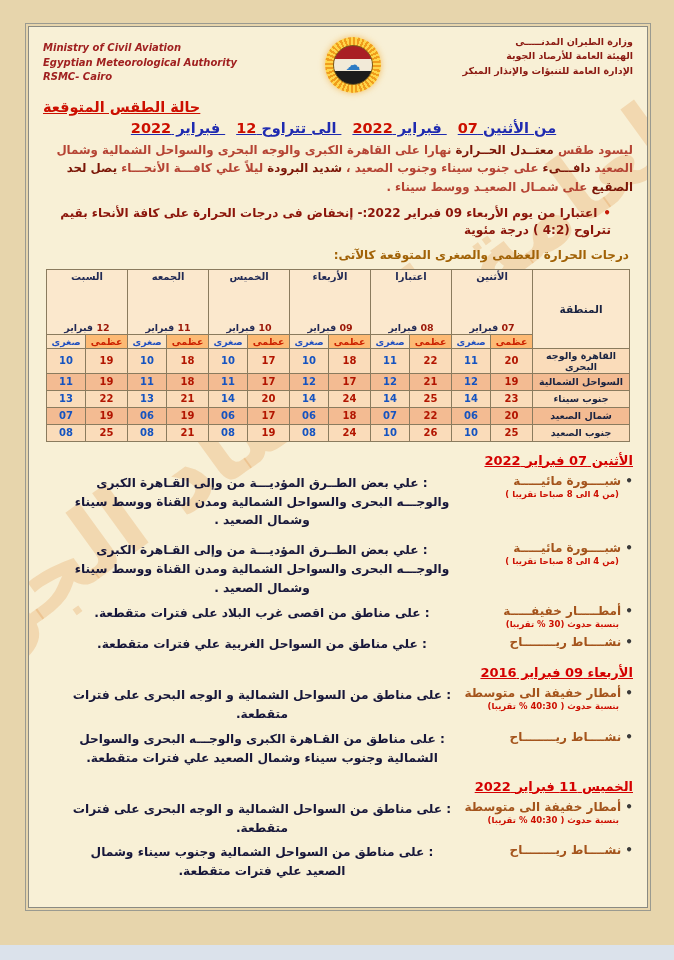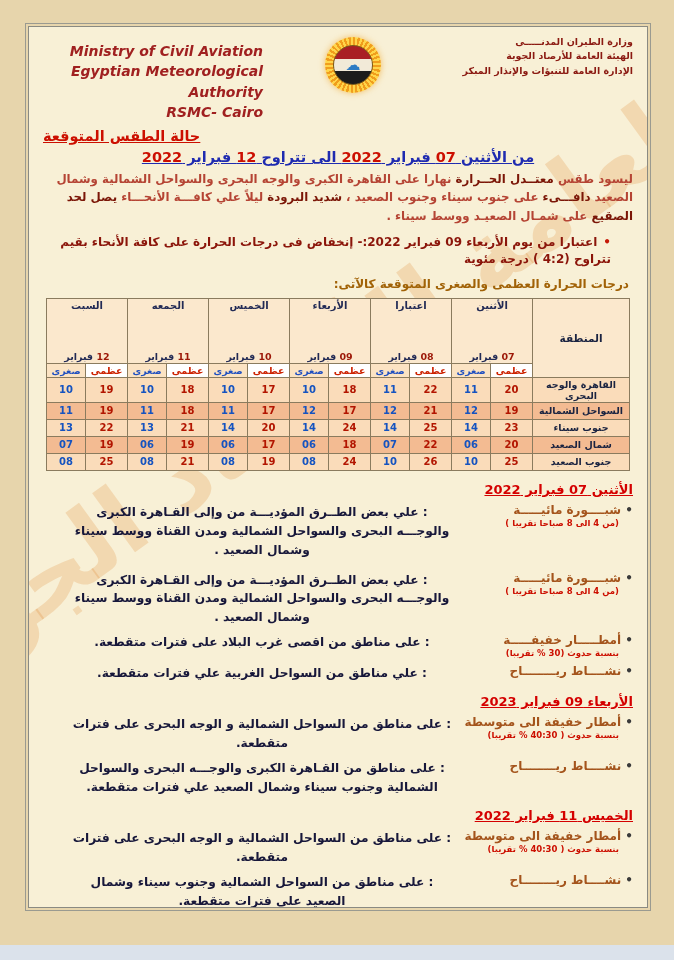--- a/index.html
+++ b/index.html
@@ -15,47 +15,47 @@
     box-sizing:border-box;padding:8px 14px 6px 14px;direction:rtl;overflow:hidden;
   }
   .watermark{
     position:absolute;top:600px;left:-130px;transform:rotate(-36deg);transform-origin:left center;
     font-size:96px;font-weight:bold;color:rgba(219,122,27,0.20);white-space:nowrap;pointer-events:none;z-index:0;
   }
   .content{position:relative;z-index:1;}
   
   .hdr{display:flex;justify-content:space-between;align-items:flex-start;gap:32px;}
   .hdr-ar{text-align:right;color:#8b1a12;font-size:9.5px;font-weight:bold;line-height:1.5;width:190px;}
-  .hdr-en{direction:ltr;text-align:right;color:#a02020;font-size:14px;font-weight:bold;font-style:italic;line-height:1.45;width:220px;padding-top:6px;}
+  .hdr-en{direction:ltr;text-align:left;color:#a02020;font-size:10px;font-weight:bold;font-style:italic;line-height:1.45;width:220px;padding-top:6px;}
   .logo{width:56px;height:56px;border-radius:50%;margin-top:2px;
     background:repeating-conic-gradient(#f09d1c 0deg 5deg,#ffd54a 5deg 10deg);
     display:flex;align-items:center;justify-content:center;box-shadow:0 0 6px rgba(240,160,30,.6);}
   .logo-inner{width:38px;height:38px;border-radius:50%;overflow:hidden;border:1px solid #7a5a1a;
     background:linear-gradient(#a91f24 0 34%,#f2ead8 34% 66%,#1c1c1c 66% 100%);
     display:flex;align-items:center;justify-content:center;}
   .logo-cloud{color:#2d7bc4;font-size:15px;line-height:1;}
   
   .title{ text-align:left;color:#cc0f00;font-size:14.5px;font-weight:bold;text-decoration:underline;margin-top:6px;}
   .subtitle{text-align:center;color:#1f2bb0;font-size:14.5px;font-weight:bold;text-decoration:underline;margin-top:5px;}
-  .subtitle .red-num{color:#cc0f00;}
+  .subtitle .red-num{color:#cc0f00;margin-left:11px;}
   
   .main-bullet{color:#8b150a;font-size:12px;font-weight:bold;margin:9px 22px 0 0;line-height:1.45;}
   .mdot{color:#c61a09;margin-left:6px;}
   .intro{color:#b54434;font-size:11.8px;font-weight:bold;line-height:1.55;margin-top:5px;text-align:right;}
   .intro .hl{color:#7b1607;}
   .tbl-intro{color:#a16207;font-size:12px;font-weight:bold;margin:8px 4px 0 0;}
   
   table.wx{border-collapse:collapse;width:99%;margin:7px auto 0 auto;font-size:10px;font-weight:bold;}
   table.wx th,table.wx td{border:1px solid #8a7b5e;text-align:center;padding:1px 2px;}
   .region-head{background:#fbe8cd;color:#1a2341;font-size:10.5px;width:92px;}
   .day-head{background:#fbe8cd;color:#222a55;}
   .day-name{font-size:10px;}
   .day-date{font-size:9.5px;margin-top:40px;}
   .date-num{color:#9c1808;}
-  .max-lab{background:#ffffff;color:#cc2200;font-size:9.5px;}
+  .max-lab{background:#fdba74;color:#cc2200;font-size:9.5px;}
   .min-lab{background:#fbe3c3;color:#1f4fc0;font-size:9.5px;}
   .row-a td{background:#fadcba;height:14px;}
   .row-b td{background:#f3bb92;height:14px;}
   td.region{color:#1a2341;font-size:9.5px;text-align:right;padding-right:4px;}
   td.tmax{color:#b21500;}
   td.tmin{color:#1553c0;}
   
   .section{margin-top:11px;}
   .sec-head{color:#d40000;font-size:13px;font-weight:bold;text-decoration:underline;text-align:right;margin-bottom:5px;}
   .item{display:flex;align-items:flex-start;margin-top:6px;}
@@ -252,21 +252,21 @@
             <div class="body">: على مناطق من اقصى غرب البلاد على فترات متقطعة.</div>
           </div>
           <div class="item">
             <div class="lab-col">
               <div class="lab"><span class="dot">• </span><span>نشــــاط ريــــــــاح</span></div>
             </div>
             <div class="body">: علي مناطق من السواحل الغربية علي فترات متقطعة.</div>
           </div>
         </div>
         <div class="section">
-          <div class="sec-head">الأربعاء 09 فبراير 2023</div>
+          <div class="sec-head">الأربعاء 09 فبراير 2016</div>
           <div class="item">
             <div class="lab-col">
               <div class="lab"><span class="dot">• </span><span>أمطار خفيفة الى متوسطة</span></div>
               <div class="note">بنسبة حدوث ( 40:30 % تقريبا)</div>
             </div>
             <div class="body">: على مناطق من السواحل الشمالية و الوجه البحرى على فترات متقطعة.</div>
           </div>
           <div class="item">
             <div class="lab-col">
               <div class="lab"><span class="dot">• </span><span>نشــــاط ريــــــــاح</span></div>

